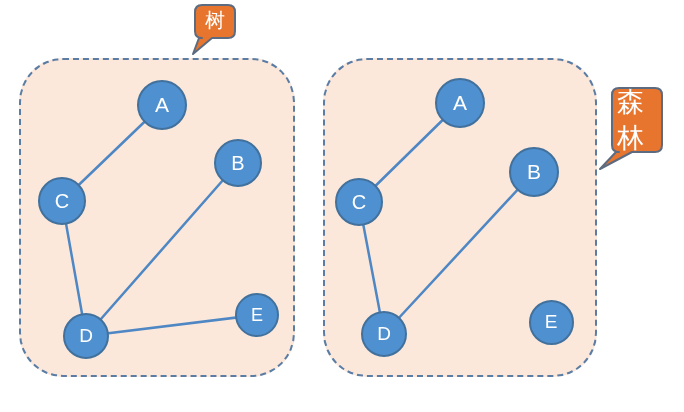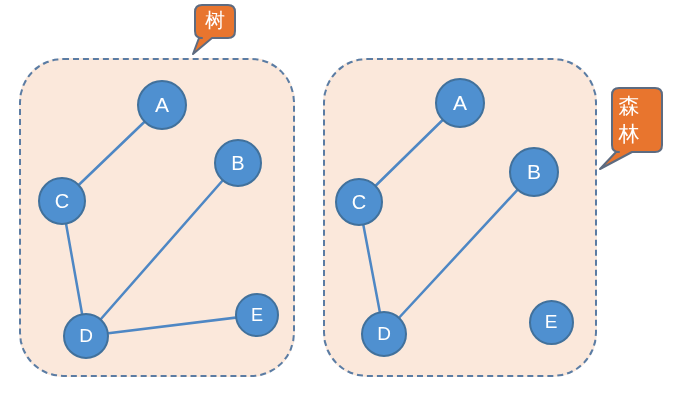--- a/index.html
+++ b/index.html
@@ -41,21 +41,21 @@
     font-family:"Liberation Sans", sans-serif;
   }
   .callout-svg{position:absolute;z-index:4;overflow:visible;}
   .callout-path{fill:var(--callout-fill);stroke:var(--callout-border);stroke-width:2;stroke-linejoin:round;}
   .callout-text{
     position:absolute;z-index:5;display:flex;align-items:center;justify-content:center;
     color:var(--callout-text);pointer-events:none;text-align:center;
     font-family:"Liberation Sans", sans-serif;
   }
   .callout-text-tree{left:195px;top:5px;width:40px;height:31px;font-size:20px;}
-  .callout-text-forest{left:612px;top:88px;width:34px;height:64px;font-size:21px;line-height:1.35;}
+  .callout-text-forest{left:612px;top:88px;width:34px;height:64px;font-size:27px;line-height:1.35;}
   .callout-text-forest .wrap{width:24px;word-break:break-all;margin:0 auto;}
 </style>
 </head>
 <body>
 
 <div class="stage">
 
   <div class="panel panel-left"></div>
   <div class="panel panel-right"></div>
 

